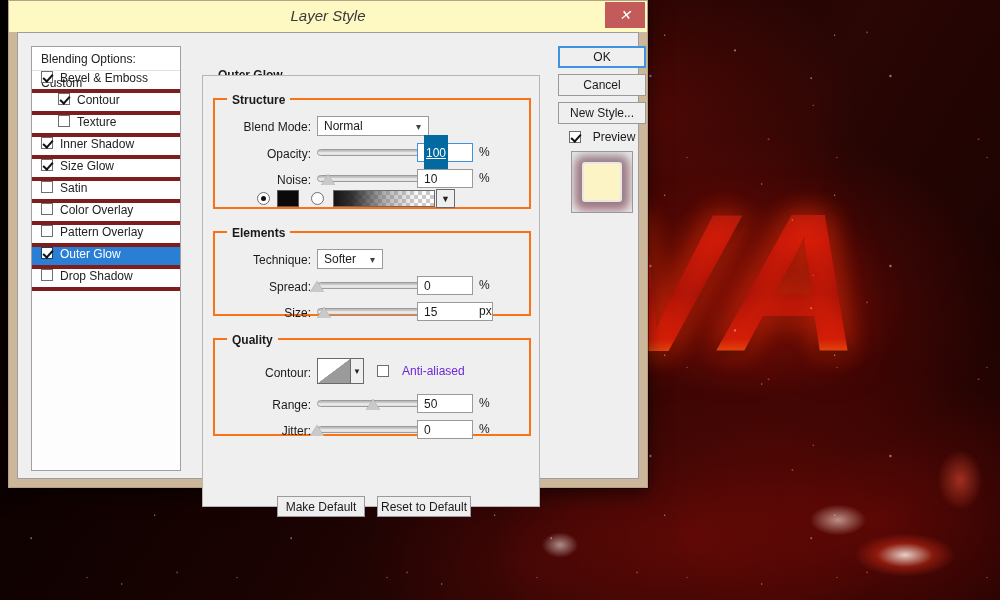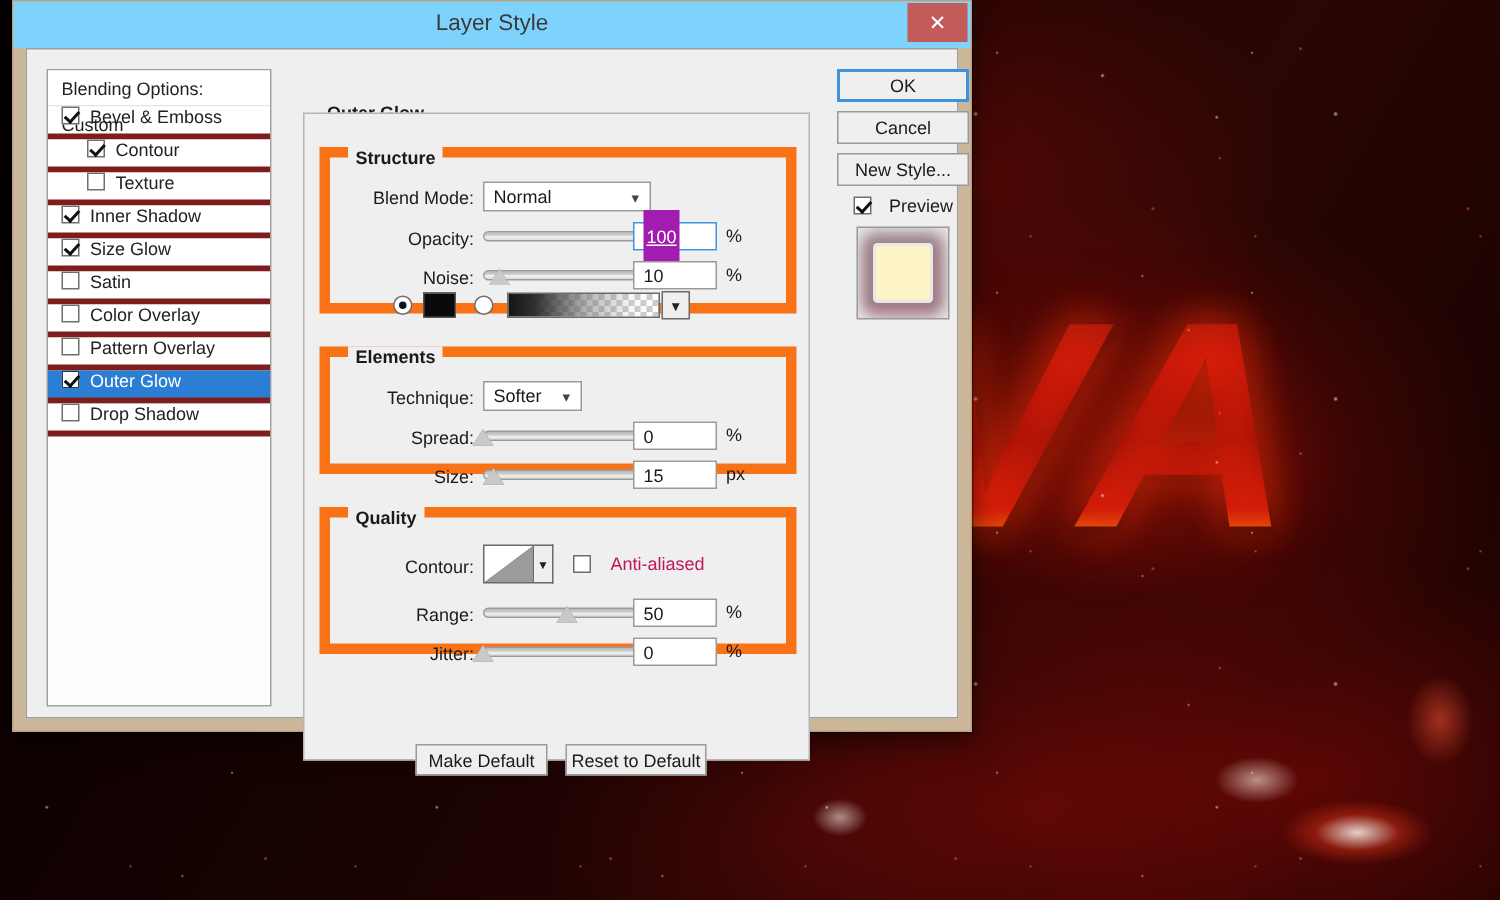--- a/index.html
+++ b/index.html
@@ -92,21 +92,22 @@
     position: absolute;
     left: 8px; top: 0px;
     width: 640px; height: 488px;
     background: #cdb79a;
     border: 1px solid #b9a184;
     box-shadow: 0 0 0 1px rgba(0,0,0,.35), 0 6px 18px rgba(0,0,0,.55);
   }
   #titlebar {
     position: relative;
     height: 31px;
-    background: #7dd3fc;
+    background: #fef9c3;
+    font-style: italic;
   }
   #title-text {
     position: absolute;
     left: 0; right: 0; top: 6px;
     text-align: center;
     font-size: 15px;
     color: #3a3a3a;
   }
   #close-btn {
     position: absolute;
@@ -227,21 +228,21 @@
   #sec-title {
     position: absolute;
     left: 194px; top: 42px;
     background: #efefef;
     padding: 0 6px;
     font-size: 12px; font-weight: bold; color: #1a1a1a;
     transform: translateY(-50%);
   }
   .group {
     position: absolute;
-    border: 7px solid #f97316;
+    border: 2px solid #f97316;
     background: transparent;
   }
   .group-title {
     position: absolute;
     top: 0; left: 12px;
     transform: translateY(-50%);
     background: #efefef;
     padding: 0 5px;
     font-size: 12px; font-weight: bold; color: #1a1a1a;
   }
@@ -259,21 +260,21 @@
     position: absolute;
     height: 19px;
     background: #fff;
     border: 1px solid #9a9a9a;
     font-size: 12px; color: #1a1a1a;
     display: flex; align-items: center;
     padding-left: 6px;
   }
   .num.focused { border: 1px solid #3f92df; }
   .num .sel {
-    background: #a21caf; color: #fff;
+    background: #0369a1; color: #fff;
     padding: 11px 2px;
     text-decoration: underline;
   }
   .combo {
     position: absolute;
     height: 20px;
     background: #fff;
     border: 1px solid #9a9a9a;
     font-size: 12px; color: #1a1a1a;
     display: flex; align-items: center;
@@ -364,21 +365,21 @@
     border: 1px solid #6a6a6a;
     border-left: none;
     background: #efefef;
     display: flex; align-items: center; justify-content: center;
     font-size: 8px; color: #222;
     cursor: pointer;
   }
   #aa-row {
     position: absolute;
     display: flex; align-items: center; gap: 6px;
-    font-size: 12px; color: #be185d;
+    font-size: 12px; color: #6d28d9;
     cursor: pointer;
   }
   .btm-btn {
     position: absolute;
     height: 21px;
     background: #efefef;
     border: 1px solid #9a9a9a;
     font-size: 12px; color: #1a1a1a;
     display: flex; align-items: center; justify-content: center;
     cursor: pointer;
@@ -503,21 +504,21 @@
           <div class="thumb" id="th-spread" style="left: 0%;"></div>
         </div>
         <div class="num" style="left:202px; top:43px; width:56px;">0</div>
         <div class="unit" style="left:264px; top:45px;">%</div>
 
         <div class="lbl" style="left:4px; top:73px; width:92px;">Size:</div>
         <div class="slider" style="left:102px; top:70px; width:112px;">
           <div class="track"></div>
           <div class="thumb" id="th-size" style="left: 6%;"></div>
         </div>
-        <div class="num" style="left:202px; top:69px; width:56px;">15</div>
+        <div class="num" style="left:202px; top:69px; width:76px;">15</div>
         <div class="unit" style="left:264px; top:71px;">px</div>
       </div>
 
       <div class="group" style="left:10px; top:262px; width:318px; height:98px;">
         <div class="group-title">Quality</div>
 
         <div class="lbl" style="left:4px; top:26px; width:92px;">Contour:</div>
         <div id="contour-swatch" style="left:102px; top:18px;"></div>
         <div id="contour-arrow" style="left:136px; top:18px;">▼</div>
         <div id="aa-row" style="left:162px; top:24px;">

